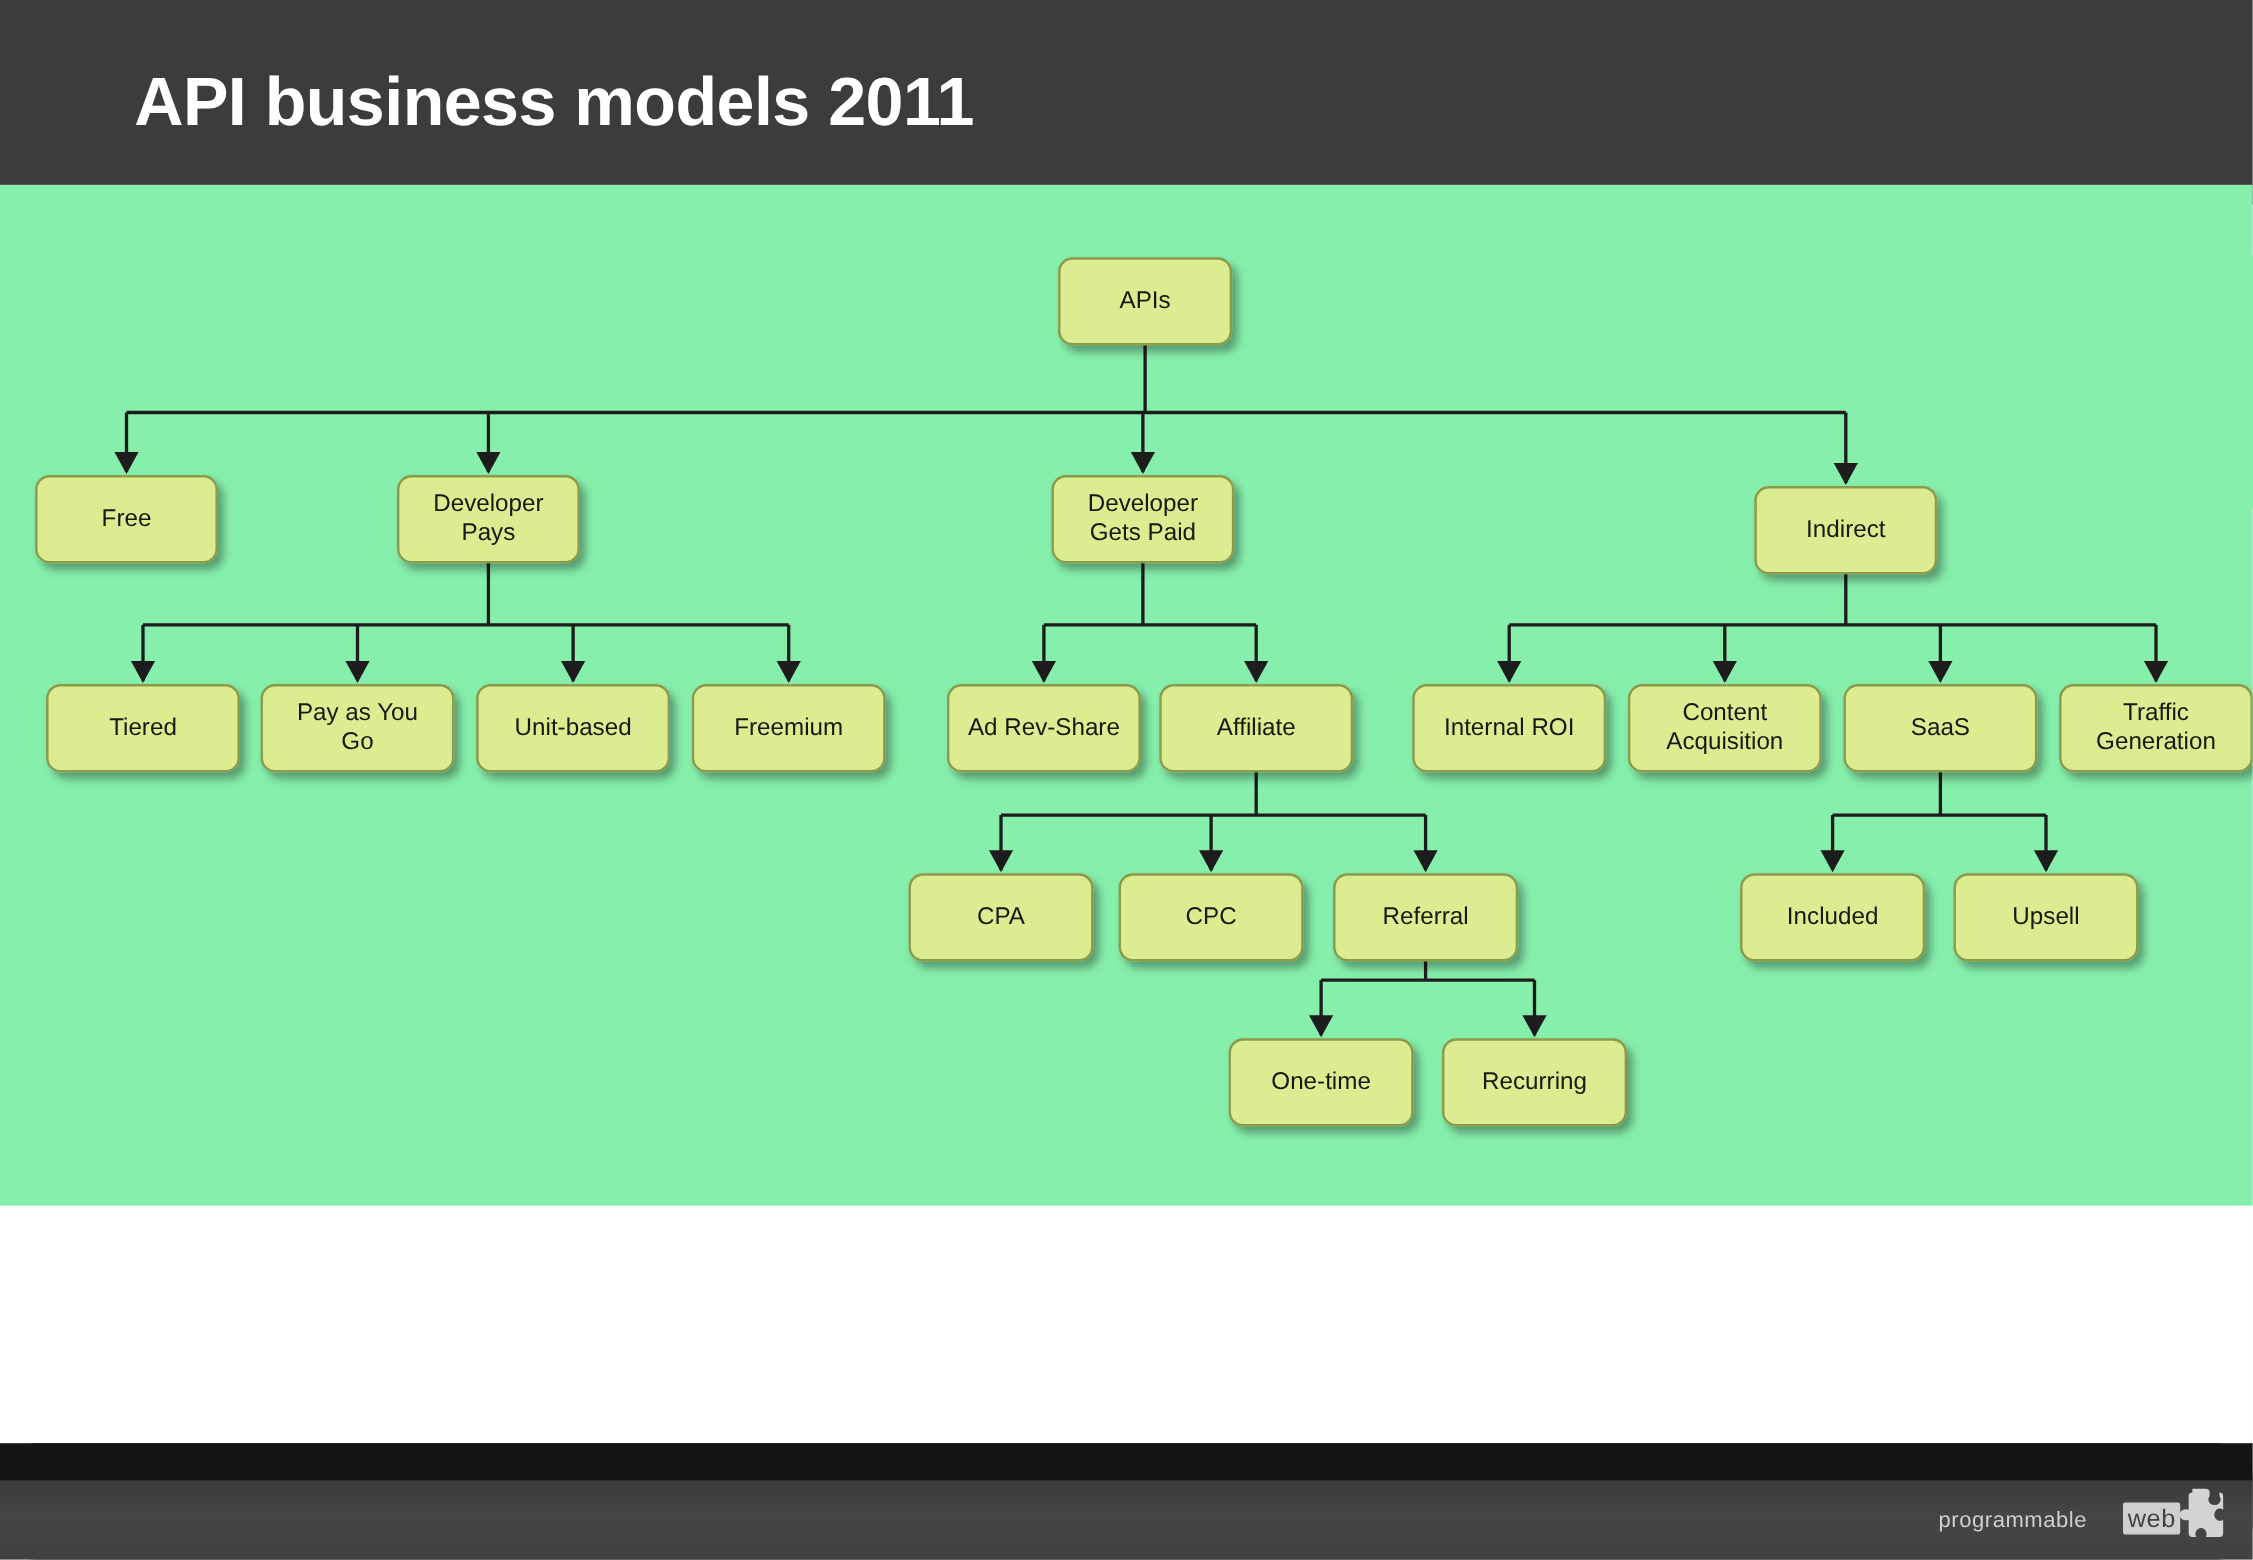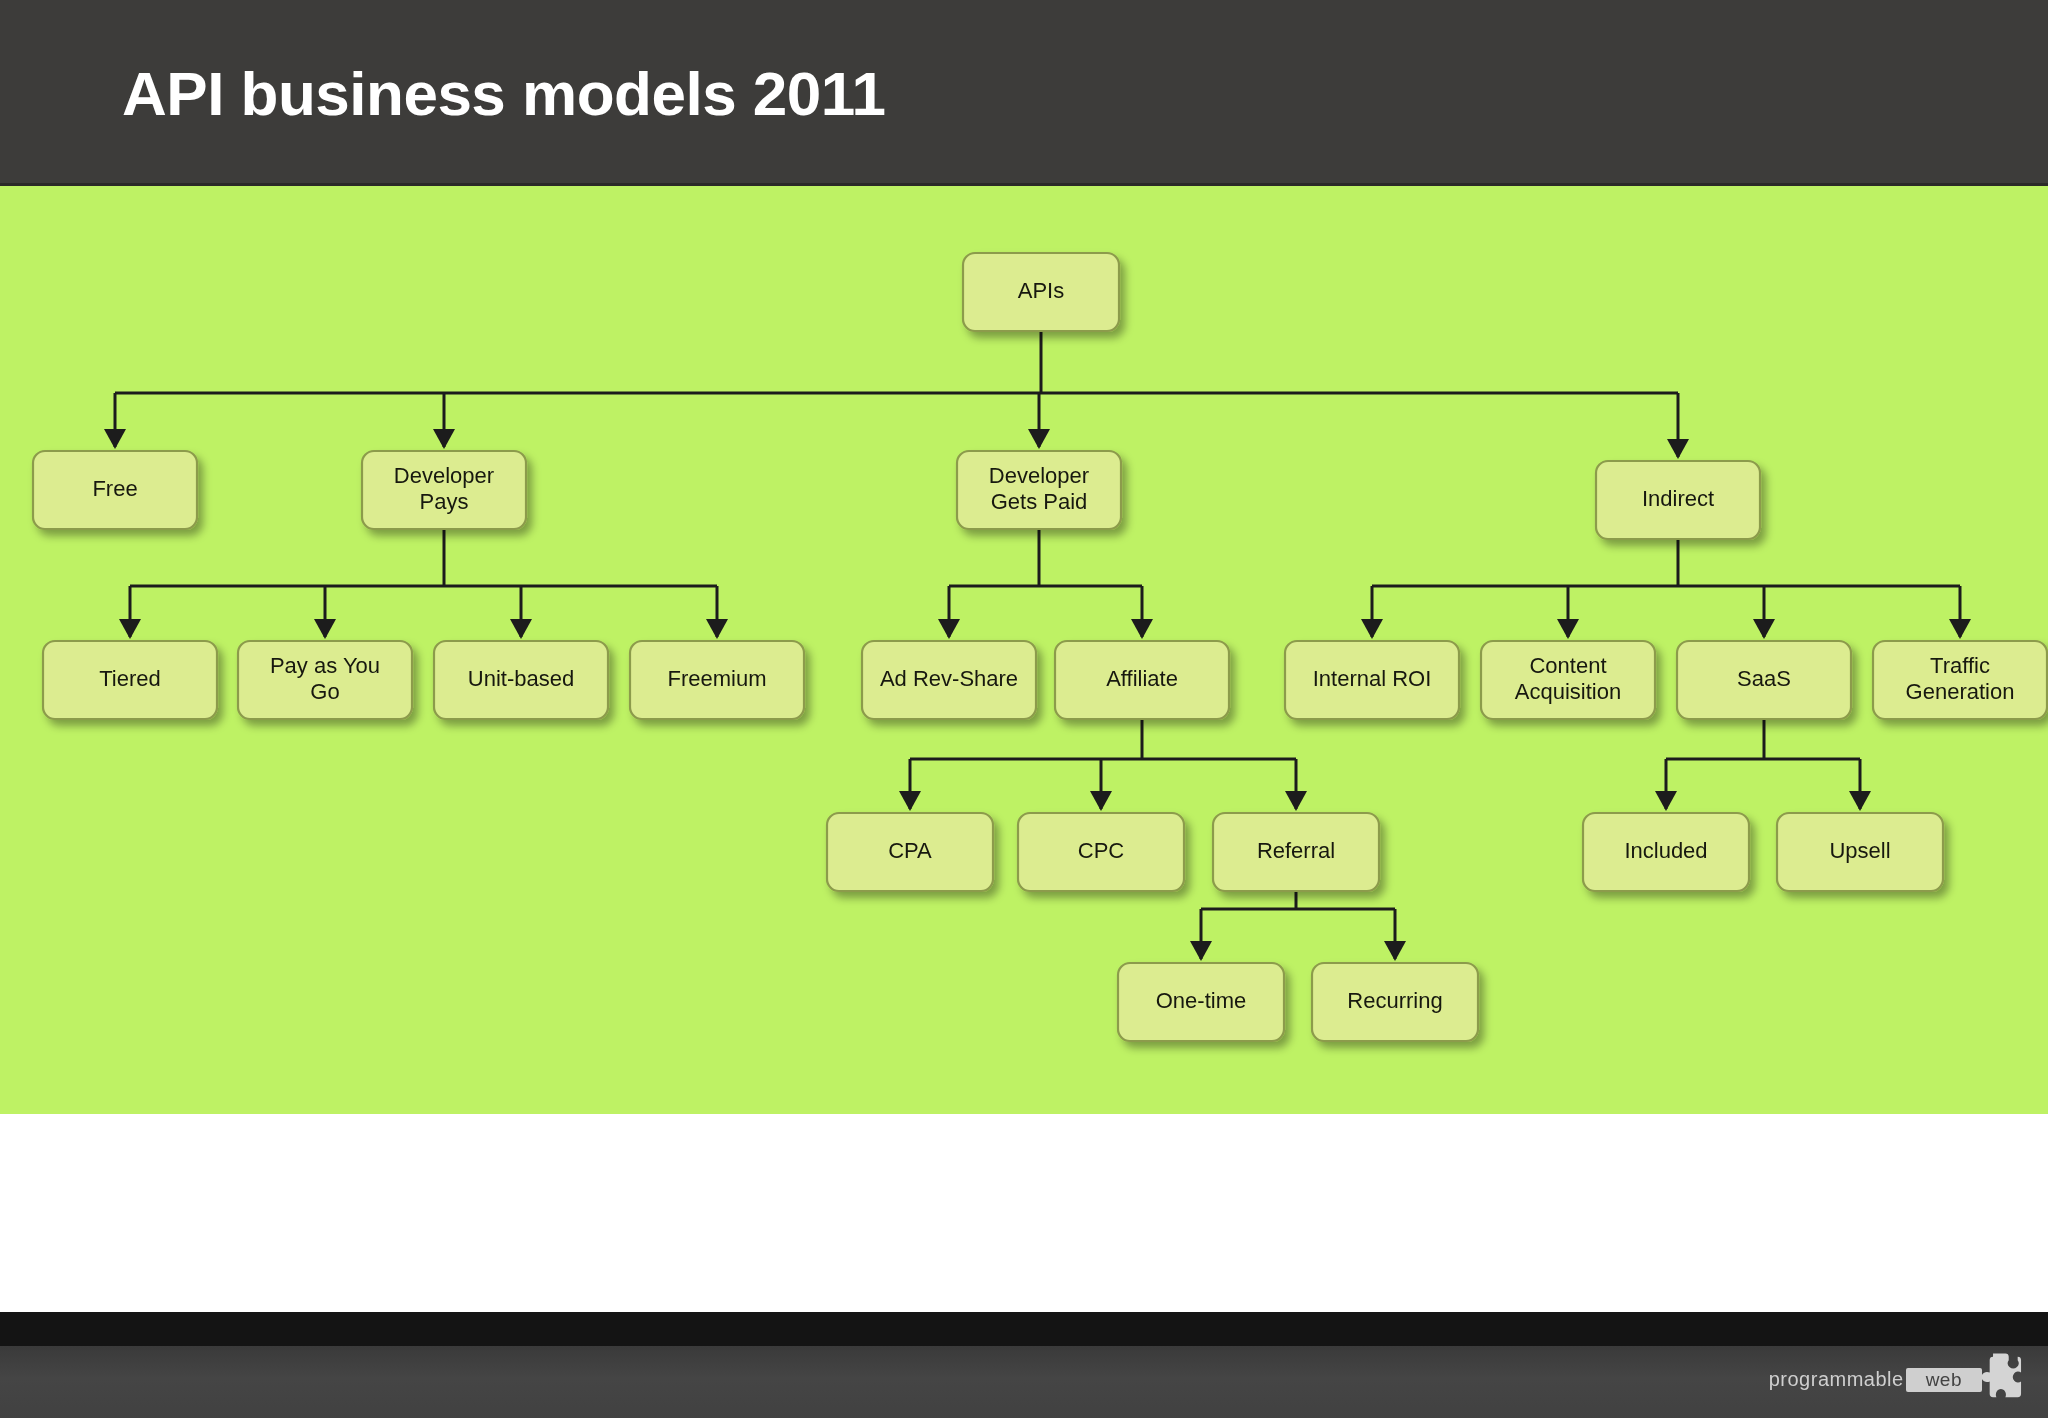--- a/index.html
+++ b/index.html
@@ -38,24 +38,24 @@
     font-size: 62px;
     font-weight: bold;
     color: #ffffff;
     letter-spacing: -0.5px;
     white-space: nowrap;
   }
 
   
   #diagram-canvas {
     position: absolute;
-    left: 0; top: 186px;
+    left: 0; top: 168px;
     width: 2048px;
     height: 928px;
-    background: #bef264;
+    background: #86efac;
   }
   #diagram-svg {
     position: absolute;
     left: 0; top: 0;
     width: 2048px;
     height: 1126px;
     display: block;
   }
   .node-label {
     font-family: "Liberation Sans", sans-serif;
@@ -115,23 +115,24 @@
     letter-spacing: 0.5px;
     color: #cfcfcf;
     white-space: nowrap;
     display: flex;
     align-items: baseline;
     gap: 2px;
   }
   #brand-web-chip {
     background: #cfcfcf;
     color: #434343;
-    padding: 1px 20px;
+    padding: 1px 4px;
     border-radius: 2px;
-    font-size: 19px;
+    font-size: 23px;
+    margin-left: 31px;
   }
   #brand-puzzle {
     width: 56px;
     height: 56px;
     margin-left: -10px;
     margin-bottom: 6px;
   }
 </style>
 </head>
 <body>

